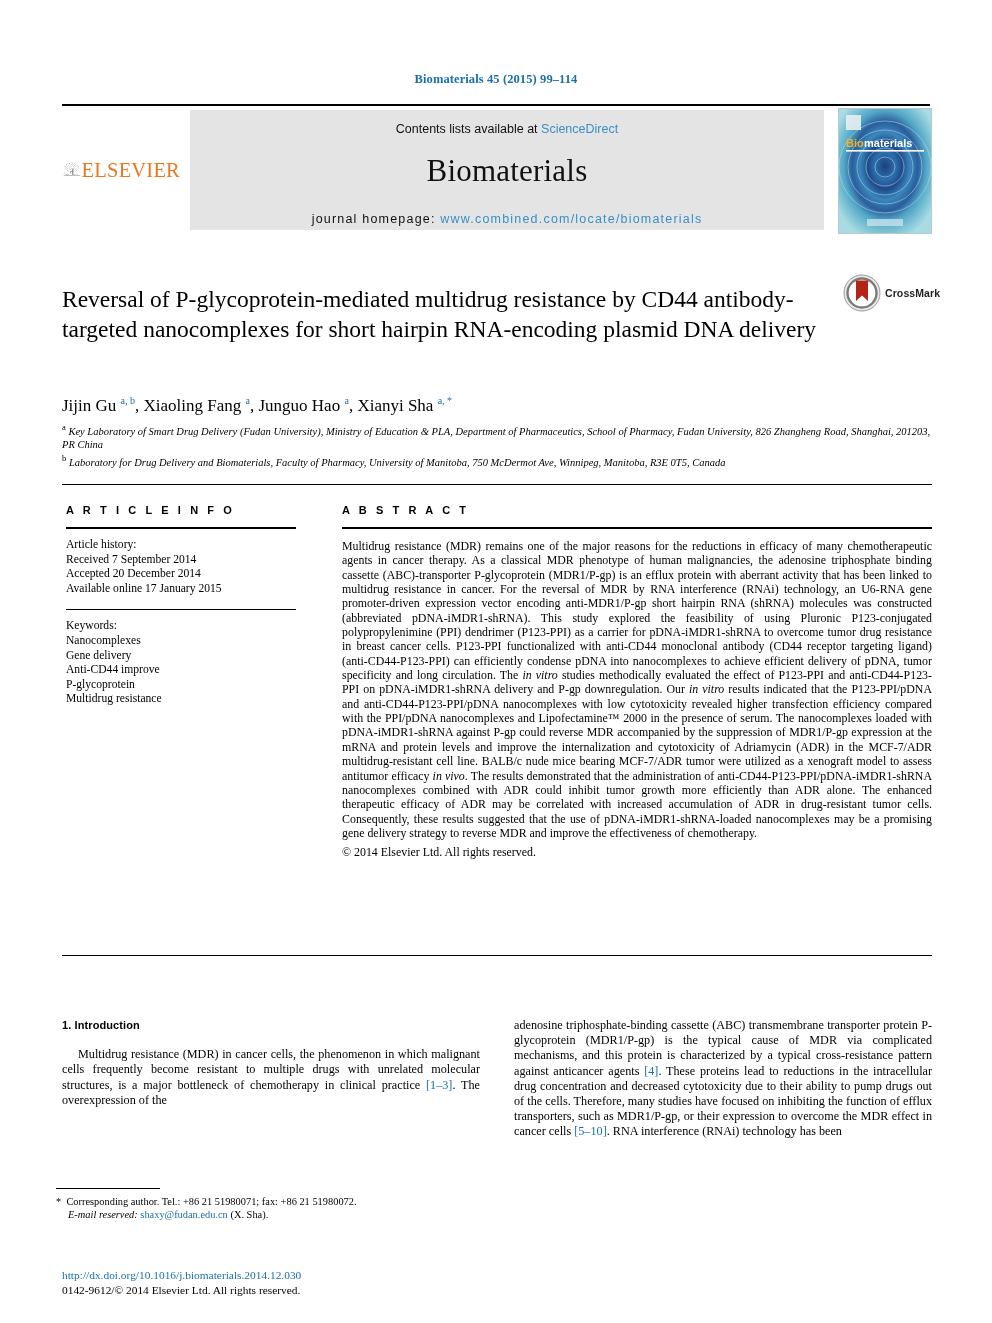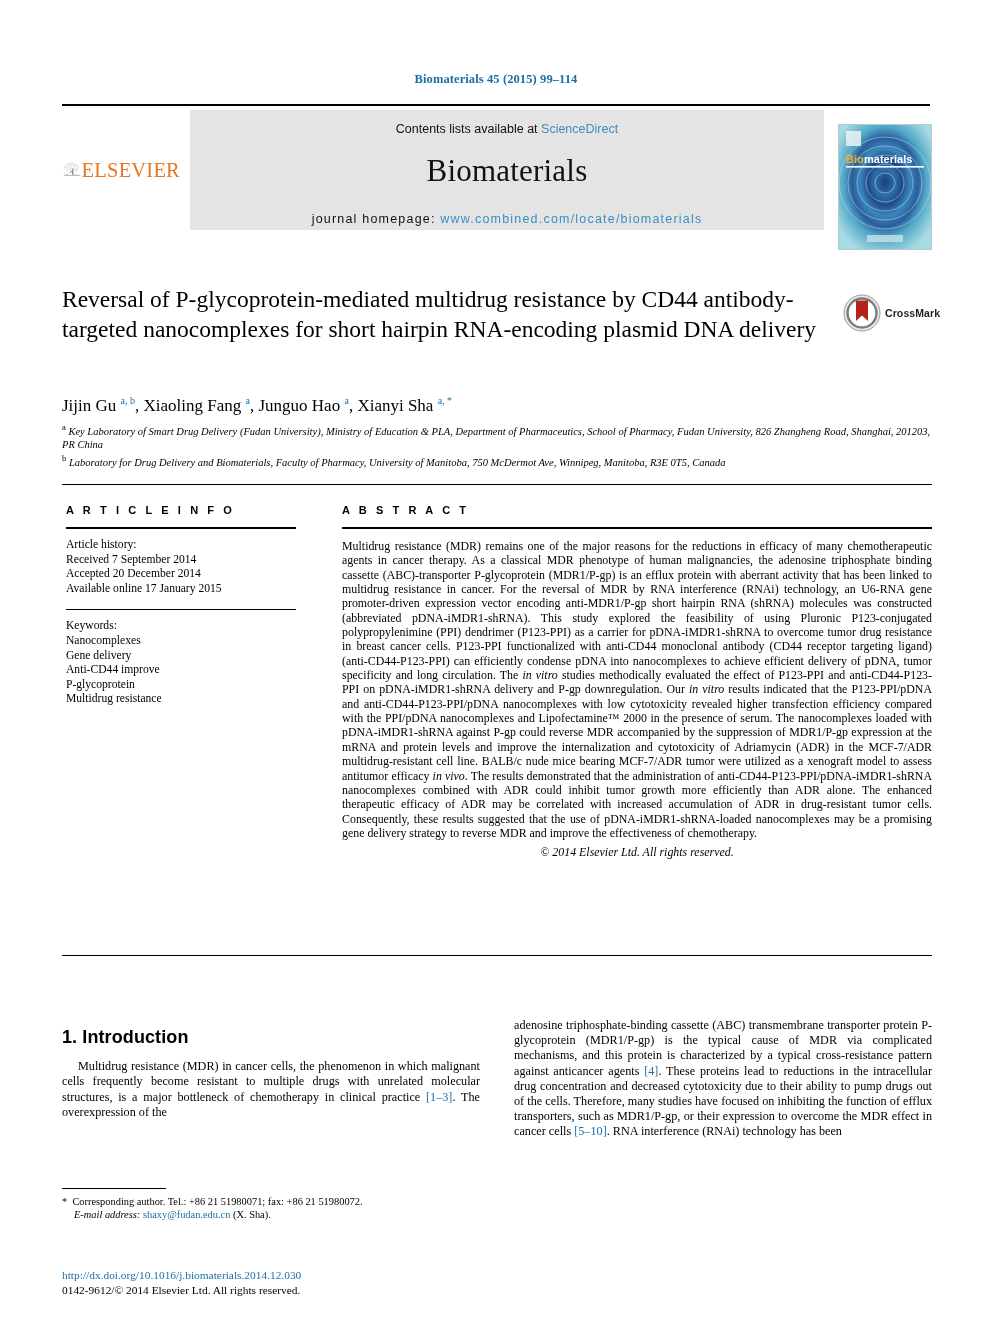--- a/index.html
+++ b/index.html
@@ -95,21 +95,21 @@
     font-family: "Liberation Sans", sans-serif;
     font-size: 12.5px;
     letter-spacing: 1.2px;
     color: #111;
   }
   .homepage-line .url {
     color: #3a8fc4;
   }
   .cover-thumb {
     position: absolute;
-    left: 776px; top: 20px;
+    left: 776px; top: 4px;
     width: 92px; height: 124px;
     border: 1px solid #b5c9d4;
     overflow: hidden;
     background: #2e6ea5;
   }
 
   
   .title-block {
     position: absolute;
     left: 62px; top: 284px;
@@ -118,21 +118,21 @@
   .paper-title {
     font-family: "Liberation Serif", serif;
     font-size: 23.5px;
     line-height: 30px;
     color: #000;
     font-weight: normal;
     margin: 0;
   }
   .crossmark {
     position: absolute;
-    left: 843px; top: 292px;
+    left: 843px; top: 272px;
     width: 104px; height: 42px;
     display: flex;
     align-items: center;
   }
   .crossmark-word {
     font-family: "Liberation Sans", sans-serif;
     font-size: 10.5px;
     font-weight: bold;
     color: #231f20;
     margin-left: 4px;
@@ -233,55 +233,54 @@
     font-family: "Liberation Serif", serif;
     font-size: 11.9px;
     line-height: 14.35px;
     text-align: justify;
     color: #000;
   }
   .abs-body i { font-style: italic; }
   .abs-copy {
     font-family: "Liberation Serif", serif;
     font-size: 11.9px;
-    text-align: center;
+    text-align: left;
     margin-top: 5px;
-    font-style: italic;
   }
 
   
   .body-col {
     position: absolute;
     top: 1018px;
     width: 418px;
     font-family: "Liberation Serif", serif;
     font-size: 12.2px;
     line-height: 15.2px;
     text-align: justify;
     color: #000;
   }
   .body-col.left  { left: 62px; }
   .body-col.right { left: 514px; }
   .sec-title {
     font-family: "Liberation Sans", sans-serif;
-    font-size: 18px;
+    font-size: 11px;
     font-weight: bold;
-    margin: 12px 0 14px 0;
+    margin: 0 0 14px 0;
     letter-spacing: .1px;
   }
   .para {
     margin: 0;
     text-indent: 16px;
   }
   .ref { color: #1b6fa8; }
 
   
   .footnote {
     position: absolute;
-    left: 62px; top: 1188px;
+    left: 56px; top: 1188px;
     width: 418px;
   }
   .footnote-rule {
     width: 104px; height: 1px;
     background: #000;
     margin-bottom: 6px;
   }
   .footnote-body {
     font-family: "Liberation Serif", serif;
     font-size: 10.4px;
@@ -499,21 +498,21 @@
 
   <div class="body-col right">
     <p class="para" style="text-indent:0">adenosine triphosphate-binding cassette (ABC) transmembrane transporter protein P-glycoprotein (MDR1/P-gp) is the typical cause of MDR via complicated mechanisms, and this protein is characterized by a typical cross-resistance pattern against anticancer agents <span class="ref">[4]</span>. These proteins lead to reductions in the intracellular drug concentration and decreased cytotoxicity due to their ability to pump drugs out of the cells. Therefore, many studies have focused on inhibiting the function of efflux transporters, such as MDR1/P-gp, or their expression to overcome the MDR effect in cancer cells <span class="ref">[5–10]</span>. RNA interference (RNAi) technology has been</p>
   </div>
 
   <div class="footnote">
     <div class="footnote-rule"></div>
     <div class="footnote-body">
       <div><span class="star">*</span>&nbsp; Corresponding author. Tel.: +86 21 51980071; fax: +86 21 51980072.</div>
       <div style="padding-left:12px">
-        <span class="it">E-mail address:</span>
+        <span class="it">E-mail reserved:</span>
         <span class="mail">shaxy@fudan.edu.cn</span>
         <span>(X. Sha).</span>
       </div>
     </div>
   </div>
 
   <div class="doi-block">
     <span class="doi-link">http://dx.doi.org/10.1016/j.biomaterials.2014.12.030</span>
     <div class="issn-line">0142-9612/© 2014 Elsevier Ltd. All rights reserved.</div>
   </div>

